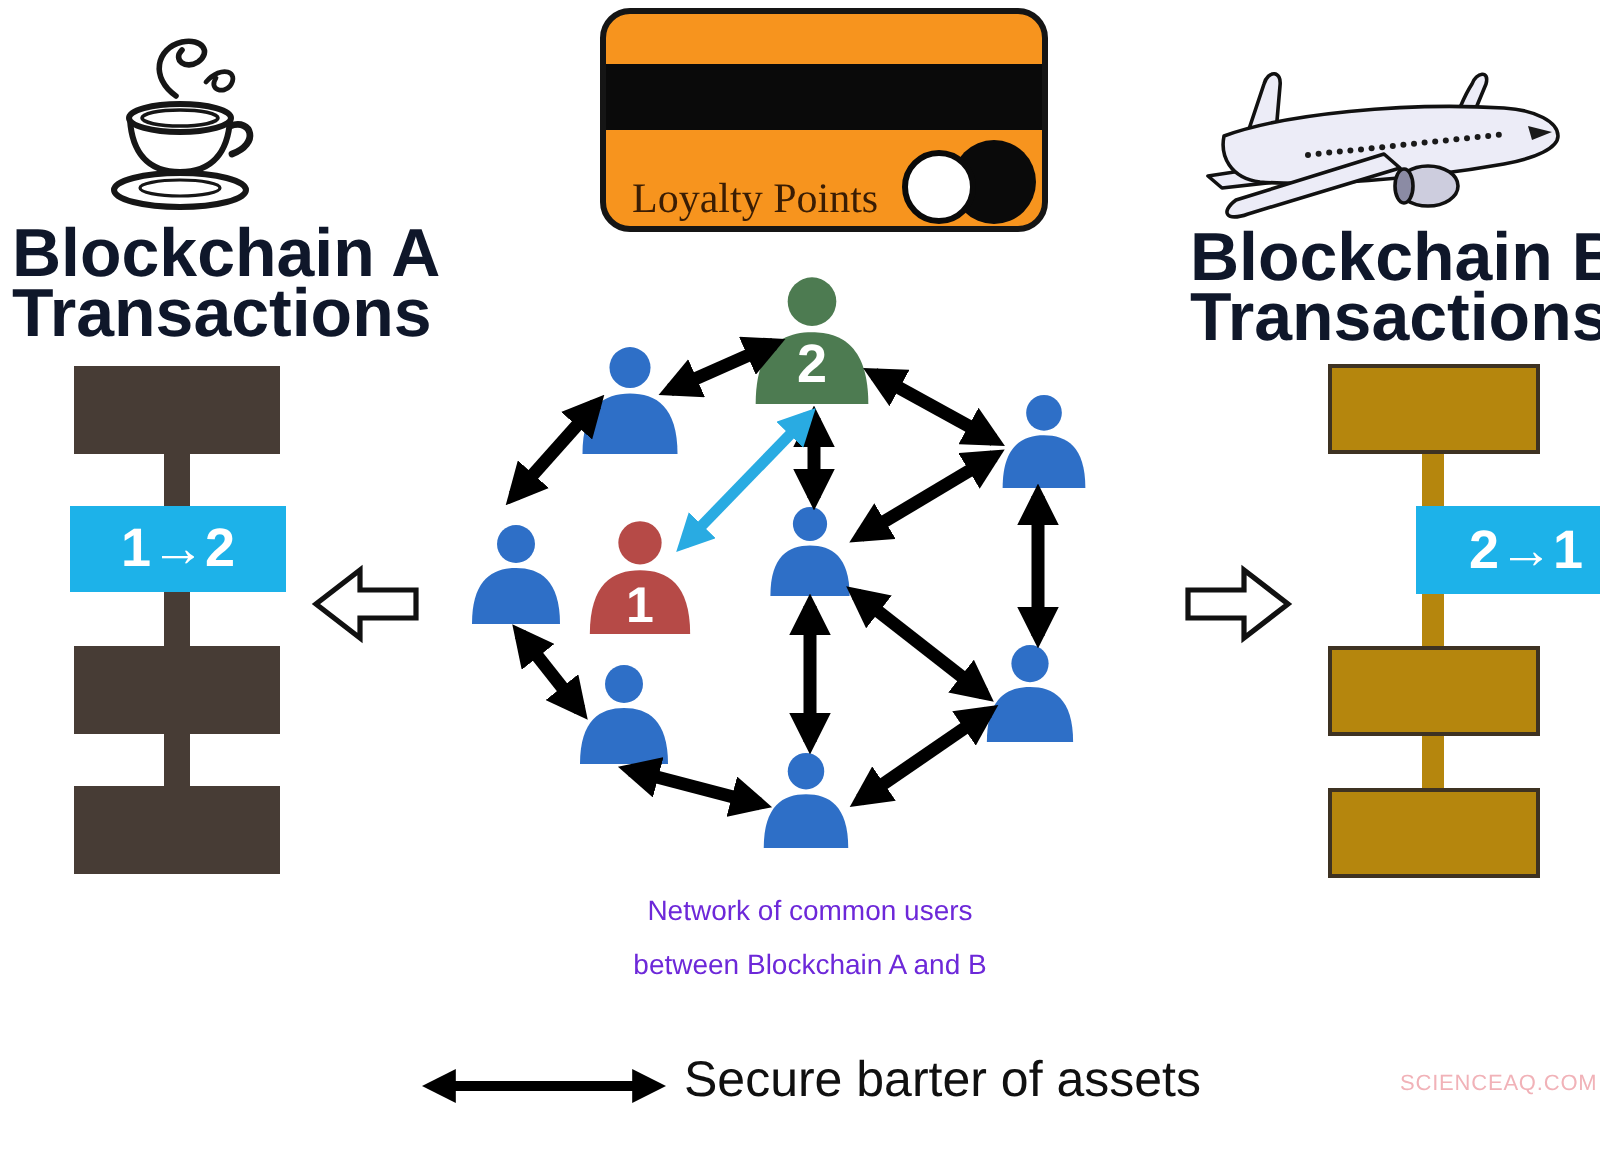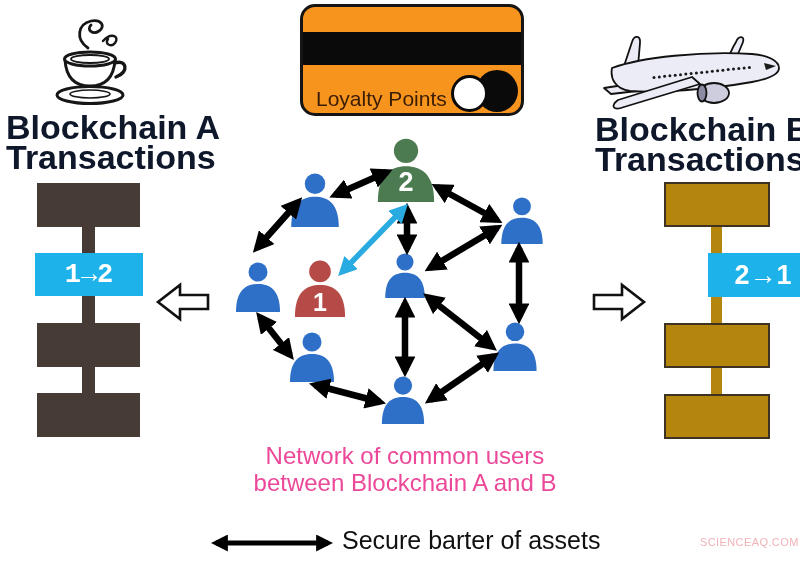--- a/index.html
+++ b/index.html
@@ -24,21 +24,21 @@
   .card { left:300px; top:4px; width:224px; height:112px; border:3px solid #151515;
           border-radius:15px; box-sizing:border-box; z-index:2; }
   .card-stripe { position:absolute; left:0; top:25px; width:100%; height:33px; background:#0a0a0a; }
   .card-label { position:absolute; left:13px; top:80px; font-size:21px; color:#3a1d04; }
   .toggle-black { position:absolute; left:173px; top:63px; width:42px; height:42px;
                   border-radius:50%; background:#0a0a0a; }
   .toggle-white { position:absolute; left:148px; top:68px; width:37px; height:37px; border-radius:50%;
                   background:#ffffff; border:3px solid #0a0a0a; box-sizing:border-box; }
 
   
-  .caption { left:230px; top:442px; width:350px; text-align:center; font-size:24px; line-height:27px; color:#ec4899; }
+  .caption { left:230px; top:442px; width:350px; text-align:center; font-size:14px; line-height:27px; color:#6d28d9; }
   .legend-label { left:342px; top:526px; font-size:25px; color:#101010; white-space:nowrap; }
   .watermark { left:700px; top:536px; font-size:11px; letter-spacing:0.4px; color:#f1b2b8;text-align:right; }
 
   svg { display:block; overflow:visible; }
 </style>
 </head>
 <body>
 
 <div class="canvas">
 
@@ -57,21 +57,21 @@
 
   <div class="abs chain-title title-a">
     <div>Blockchain A</div>
     <div>Transactions</div>
   </div>
 
   <div class="conn-a" style="top: 220px; background-color: rgb(71, 60, 53);"></div>
   <div class="conn-a" style="top: 290px; background-color: rgb(71, 60, 53);"></div>
   <div class="conn-a" style="top: 360px; background-color: rgb(71, 60, 53);"></div>
   <div class="block" style="top: 183px; background-color: rgb(71, 60, 53);"></div>
-  <div class="swap-block" style="left: 35px; top: 253px; width: 108px; height: 43px; background-color: rgb(29, 178, 233); font-family: Liberation Mono, monospace;">
+  <div class="swap-block" style="left: 35px; top: 253px; width: 108px; height: 43px; background-color: rgb(29, 178, 233);">
     <span>1→2</span>
   </div>
   <div class="block" style="top: 323px; background-color: rgb(71, 60, 53);"></div>
   <div class="block" style="top: 393px; background-color: rgb(71, 60, 53);"></div>
 
   <svg class="abs" style="left:156px; top:283px;" width="54" height="38" viewBox="0 0 54 38">
     <polygon points="52,12 24,12 24,2 2,19 24,36 24,26 52,26" fill="#ffffff" stroke="#111" stroke-width="2.6"></polygon>
   </svg>
 
   <svg class="abs" style="left:592px; top:283px;" width="54" height="38" viewBox="0 0 54 38">
@@ -120,21 +120,21 @@
   <div class="conn-b" style="top: 222px; background-color: rgb(181, 134, 13);"></div>
   <div class="conn-b" style="top: 293px; background-color: rgb(181, 134, 13);"></div>
   <div class="conn-b" style="top: 364px; background-color: rgb(181, 134, 13);"></div>
   <div class="block-b" style="top: 182px; background-color: rgb(181, 134, 13);"></div>
   <div class="swap-block" style="left: 662px; top: 253px; width: 110px; height: 44px; background-color: rgb(29, 178, 233); margin-left: 46px;">
     <span>2→1</span>
   </div>
   <div class="block-b" style="top: 323px; background-color: rgb(181, 134, 13);"></div>
   <div class="block-b" style="top: 394px; background-color: rgb(181, 134, 13);"></div>
 
-  <div class="abs card" style="background-color: rgb(247, 148, 30);">
+  <div class="abs card" style="background-color: rgb(247, 148, 30); font-family: Liberation Serif, serif;">
     <div class="card-stripe"></div>
     <div class="card-label">Loyalty Points</div>
     <div class="toggle-black"></div>
     <div class="toggle-white"></div>
   </div>
 
   <svg class="abs" style="left:228px; top:128px;" width="334" height="312" viewBox="0 0 334 312">
     <defs>
       <marker id="ah" viewBox="0 0 10 10" refX="7" refY="5" markerWidth="3.2" markerHeight="3.2" orient="auto-start-reverse">
         <path d="M0,0 L10,5 L0,10 z" fill="#000"></path>

